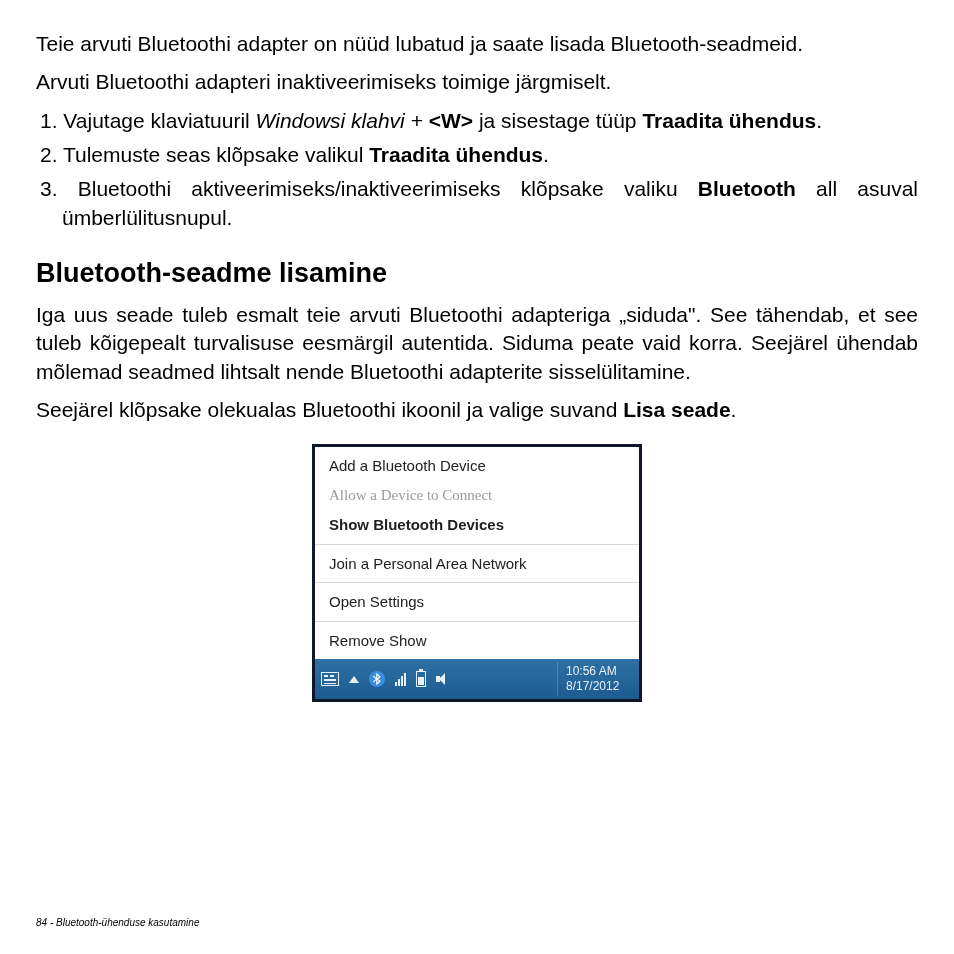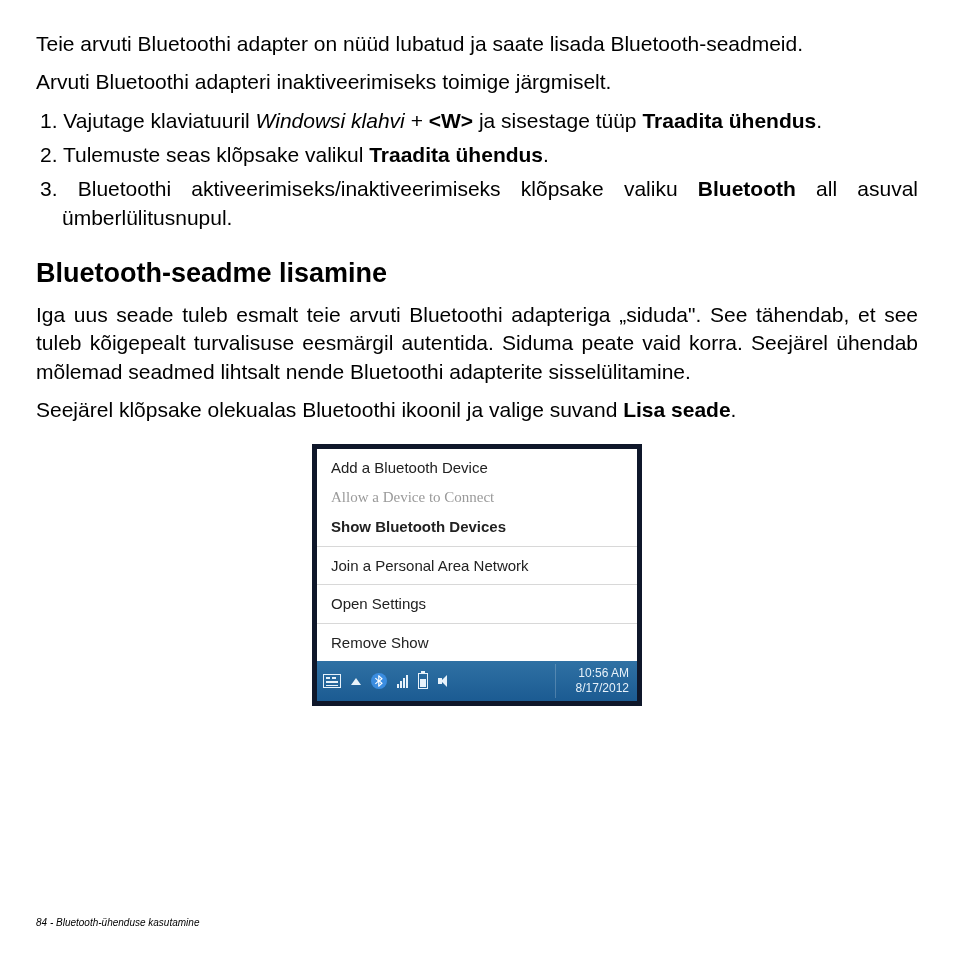--- a/index.html
+++ b/index.html
@@ -38,21 +38,21 @@
     margin-top: 26px;
     margin-bottom: 12px;
   }
   .screenshot-wrap {
     display: flex;
     justify-content: center;
     margin-top: 20px;
   }
   .screenshot {
     width: 330px;
-    border: 5px solid #0f172a;
+    border: 3px solid #0f172a;
     background: #fff;
     font-family: "Segoe UI", Arial, sans-serif;
   }
   .menu-section {
     padding: 4px 0;
   }
   .menu-item {
     font-size: 15px;
     color: #222;
     padding: 5px 14px;
@@ -83,21 +83,21 @@
     display: inline-flex;
     align-items: center;
     justify-content: center;
     color: #fff;
     font-size: 14px;
   }
   .tb-clock {
     color: #e8f2fa;
     font-size: 12px;
     line-height: 1.25;
-    text-align: right;
+    text-align: left;
     padding: 2px 8px 2px 8px;
     border-left: 1px solid rgba(255,255,255,0.2);
     min-width: 82px;
   }
   .kb-icon {
     width: 18px;
     height: 14px;
     border: 1px solid #e8f2fa;
     display: inline-block;
     position: relative;

